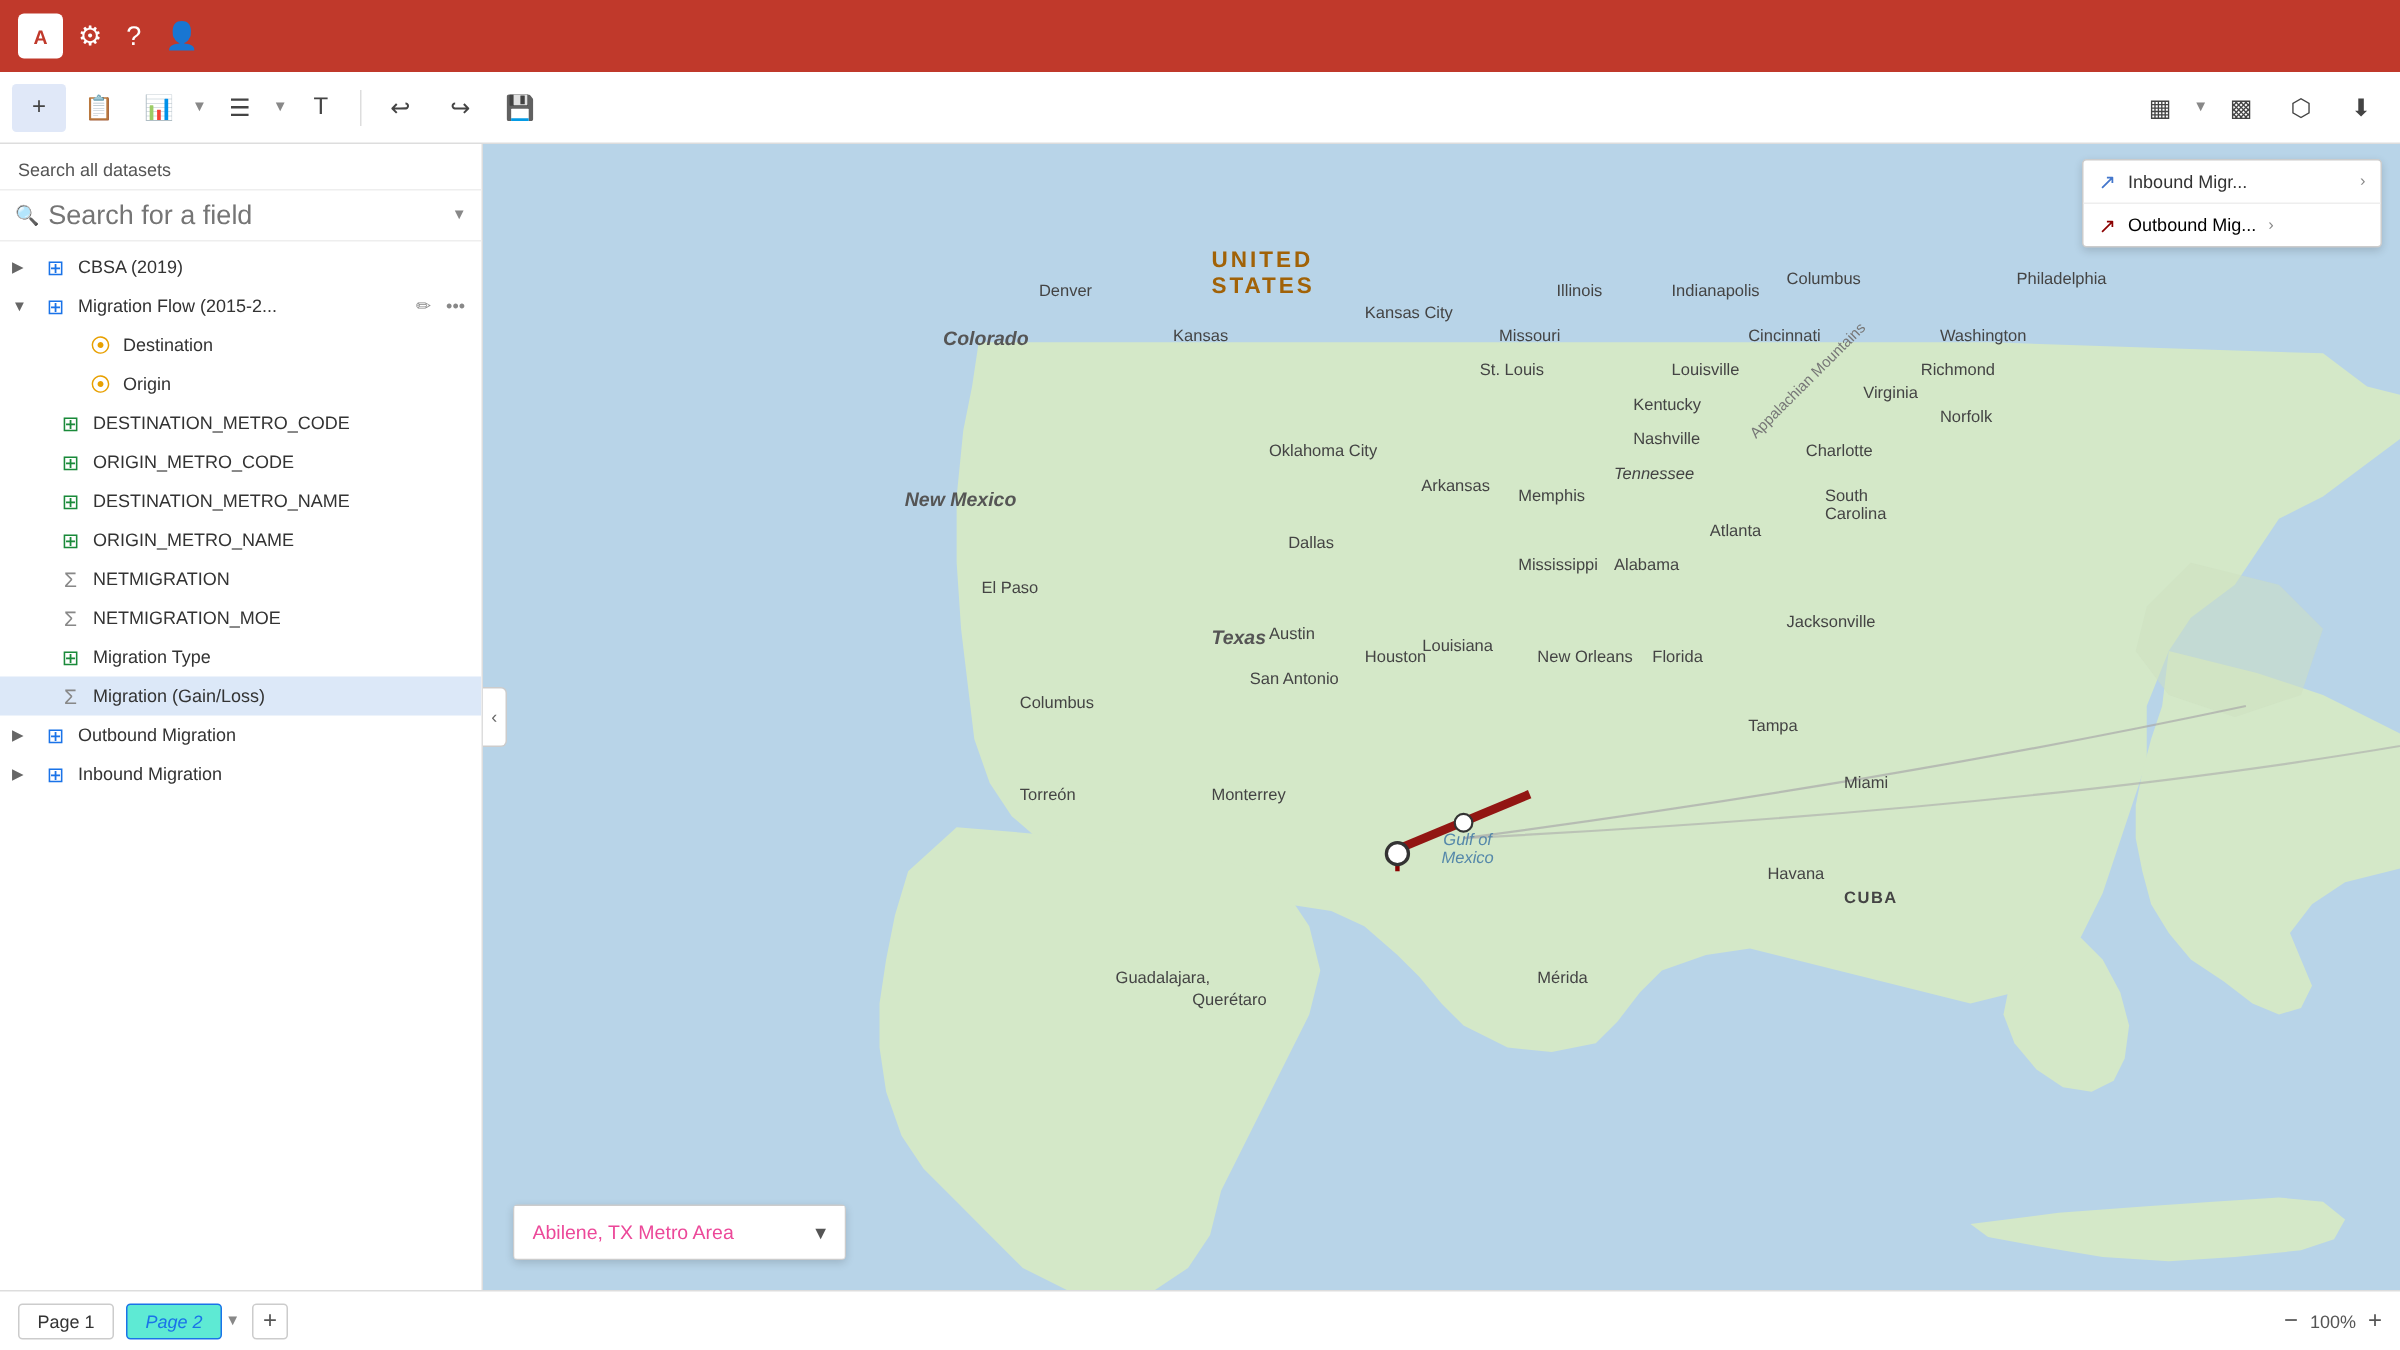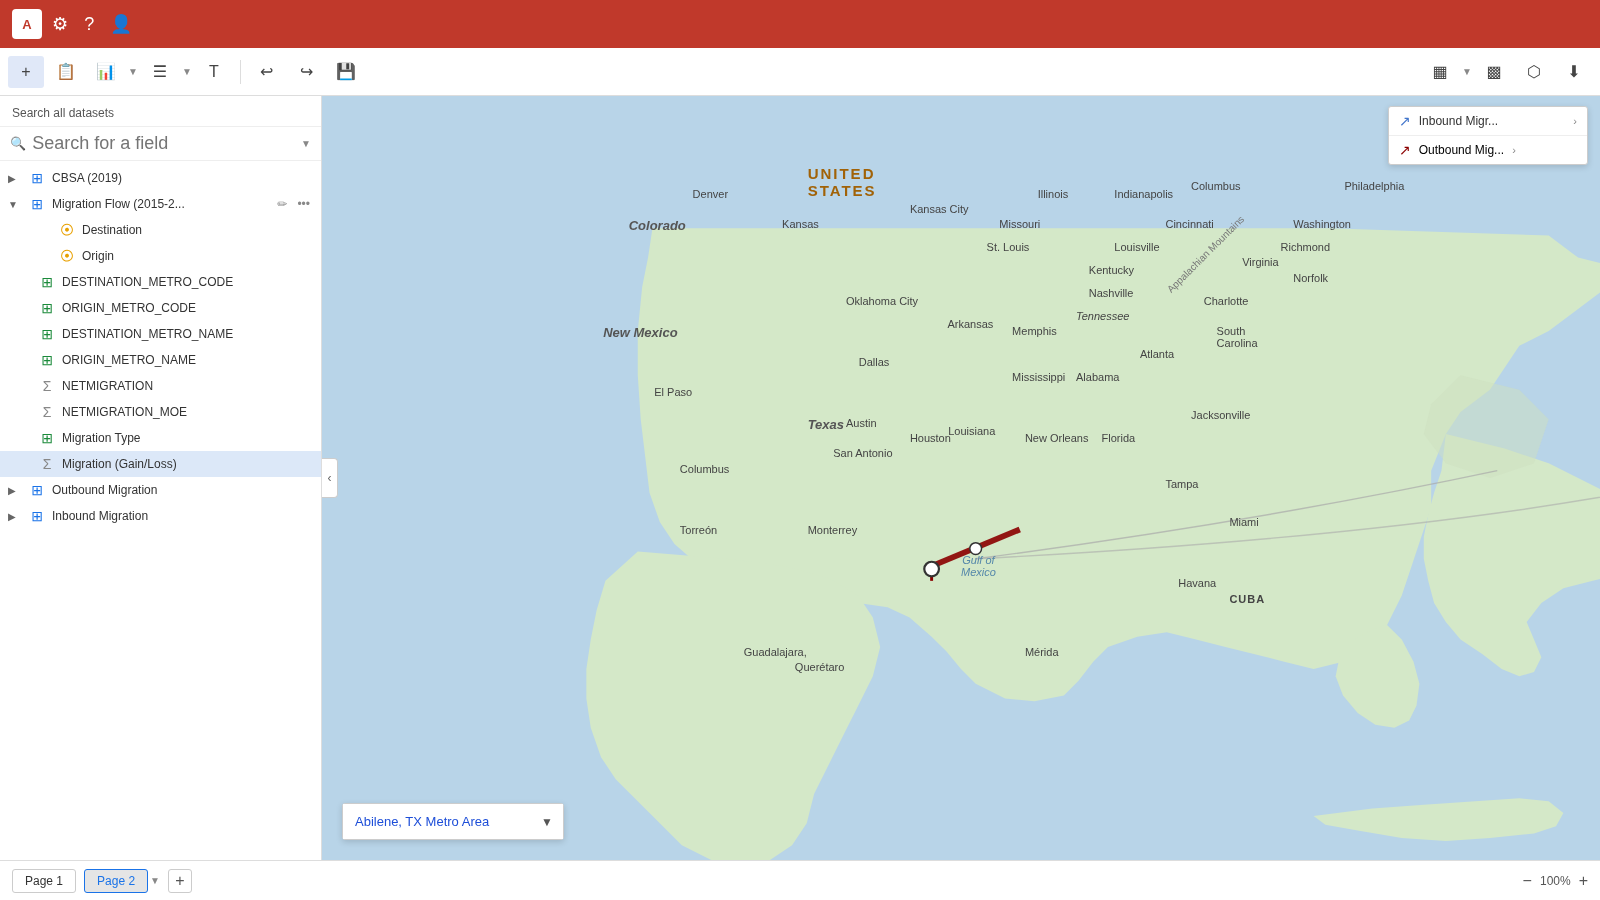--- a/index.html
+++ b/index.html
@@ -173,21 +173,21 @@
     .metro-dropdown select {
       border: none;
       outline: none;
       font-size: 13px;
       padding: 10px 32px 10px 12px;
       background: white;
       cursor: pointer;
       appearance: none;
       -webkit-appearance: none;
       min-width: 220px;
-      color: #1d4ed8;
+      color: #ec4899;
     }
     .metro-dropdown-wrapper {
       position: relative;
       display: inline-block;
     }
     .metro-dropdown-arrow {
       position: absolute;
       right: 10px;
       top: 50%;
       transform: translateY(-50%);
@@ -209,23 +209,24 @@
     .page-btn {
       padding: 4px 12px;
       border: 1px solid #ccc;
       border-radius: 3px;
       font-size: 12px;
       cursor: pointer;
       background: white;
       color: #333;
     }
     .page-btn.active {
-      background: #e5e5e5;
+      background: #5eead4;
       border-color: #1a73e8;
       color: #1a73e8;
+      font-style: italic;
     }
     .page-add {
       width: 24px; height: 24px;
       display: flex; align-items: center; justify-content: center;
       border: 1px solid #ccc; border-radius: 3px;
       font-size: 16px; cursor: pointer; color: #555;
       background: white;
     }
     .zoom-controls {
       margin-left: auto;

